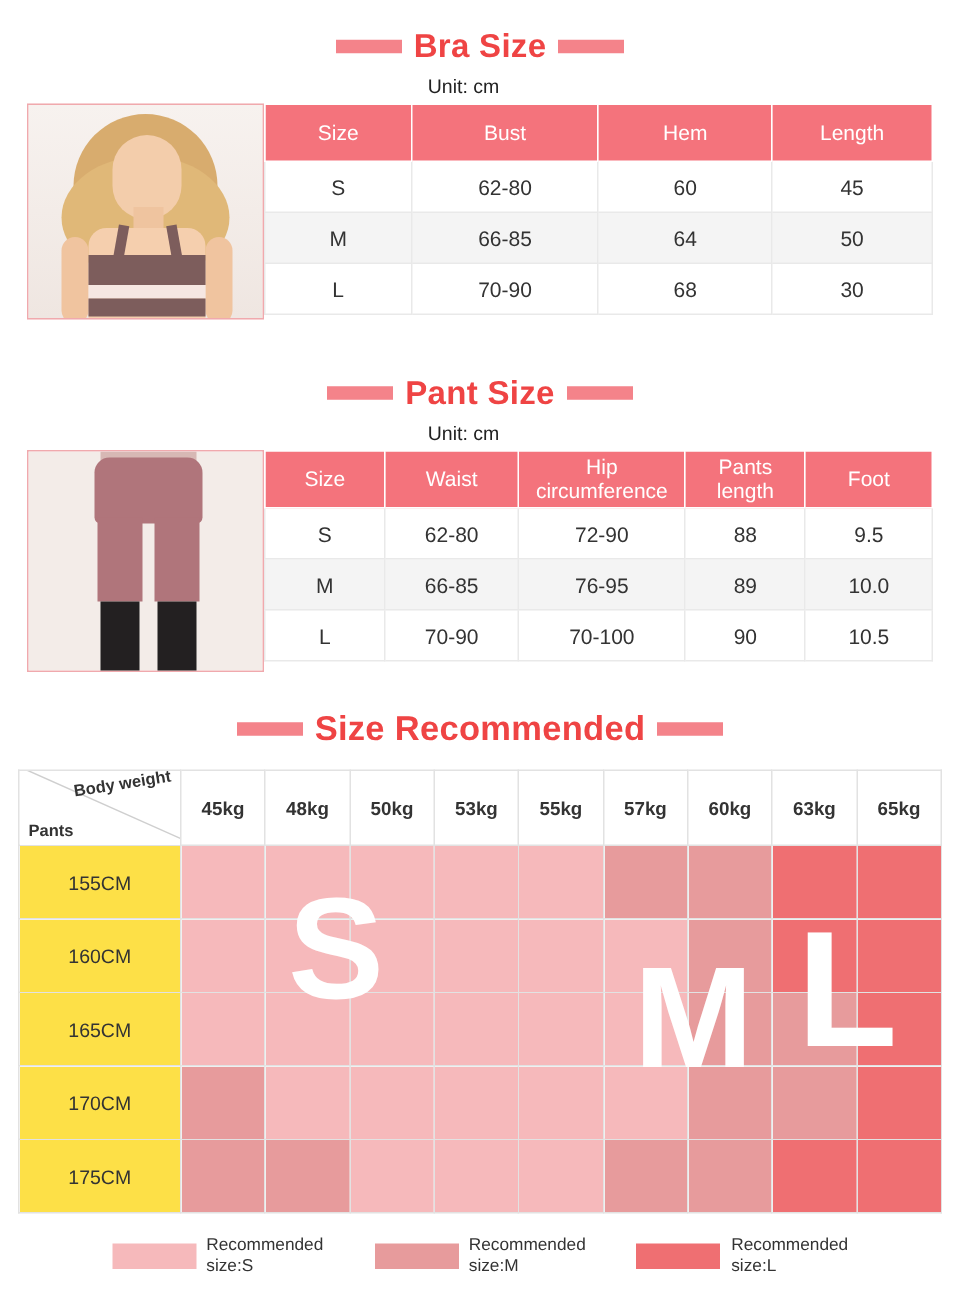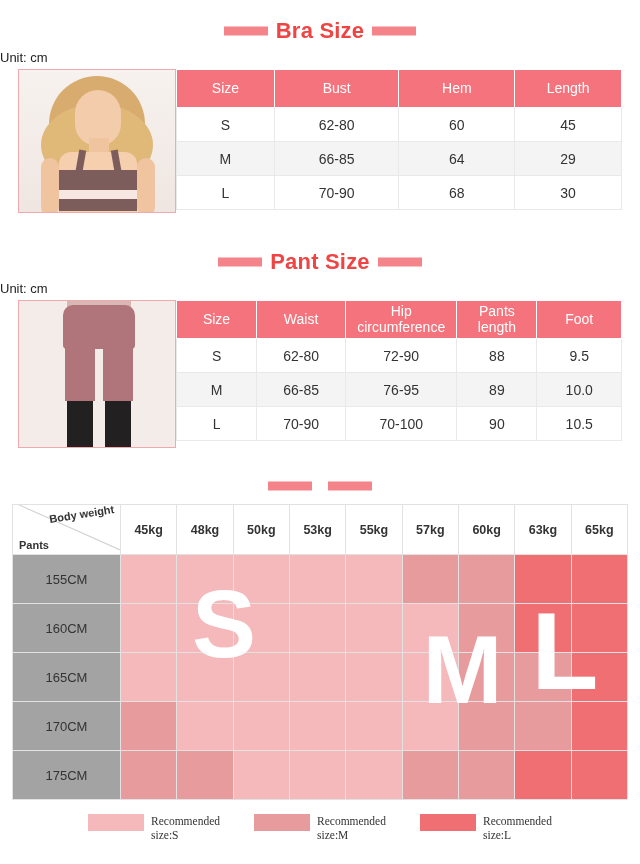--- a/index.html
+++ b/index.html
@@ -30,21 +30,21 @@
     width: 44px;
     height: 9px;
     background: #f4838a;
     transform: translateY(-50%);
   }
   .title .bar-l { left: -34px; }
   .title .bar-r { right: -34px; }
   .title.big { font-size: 23px; }
 
   .unit {
-    text-align: left;
+    text-align: center;
     font-size: 13px;
     color: #222;
     padding-right: 22px;
     margin-top: 6px;
   }
 
   
   .row { display: flex; align-items: flex-start; padding: 0 18px; }
   .photo {
     width: 158px;
@@ -99,21 +99,21 @@
     position: relative;
   }
   table.rec th.corner {
     width: 108px;
     padding: 0;
     background: #ffffff;
   }
   table.rec td.hrow {
     width: 108px;
     font-size: 13px;
-    background: #a3a3a3;
+    background: #fde047;
   }
   .corner-box {
     position: relative;
     width: 100%;
     height: 100%;
     min-height: 49px;
   }
   .corner-box .diag {
     position: absolute;
     left: 0; top: 0;
@@ -156,21 +156,21 @@
   }
 
   
   .legend {
     display: flex;
     justify-content: center;
     gap: 34px;
     margin-top: 14px;
     padding: 0 14px;
   }
-  .legend-item { display: flex; align-items: flex-start; gap: 7px; font-family: Liberation Serif, serif; }
+  .legend-item { display: flex; align-items: center; gap: 7px; }
   .swatch { width: 56px; height: 17px; flex: none; }
   .legend-text { font-size: 11.5px; line-height: 1.25; color: #333; }
 
   
   .model { position: absolute; inset: 0; }
   .bg-grad-1 { position:absolute; inset:0; background: linear-gradient(180deg,#f7f2ef 0%, #efe6e1 100%); }
   .hair { position:absolute; left:30px; top:6px; width:96px; height:96px; background:#d8ac6e; border-radius:48px 48px 40px 40px; }
   .hair2 { position:absolute; left:22px; top:34px; width:112px; height:82px; background:#e0b878; border-radius:50%; }
   .face { position:absolute; left:56px; top:20px; width:46px; height:56px; background:#f3cdab; border-radius:23px 23px 22px 22px; }
   .neck { position:absolute; left:70px; top:68px; width:20px; height:18px; background:#efc49f; }
@@ -237,21 +237,21 @@
           <tr>
             <td>S</td>
             <td>62-80</td>
             <td>60</td>
             <td>45</td>
           </tr>
           <tr class="alt">
             <td>M</td>
             <td>66-85</td>
             <td>64</td>
-            <td>29</td>
+            <td>50</td>
           </tr>
           <tr>
             <td>L</td>
             <td>70-90</td>
             <td>68</td>
             <td>30</td>
           </tr>
         </tbody>
       </table>
     </div>
@@ -312,20 +312,21 @@
             <td>10.5</td>
           </tr>
         </tbody>
       </table>
     </div>
   </div>
 
   <div class="title-wrap" style="margin-top:24px;">
     <div class="title big">
       <span class="bar-l"></span>
+      <span>Size Recommended</span>
       <span class="bar-r"></span>
     </div>
   </div>
 
   <div class="rec-wrap" style="position: relative;">
     <table class="rec" id="rec-table">
       <thead>
         <tr>
           <th class="corner">
             <div class="corner-box">

